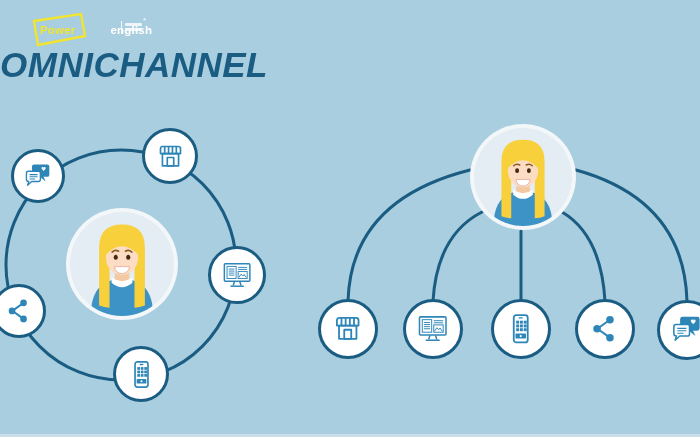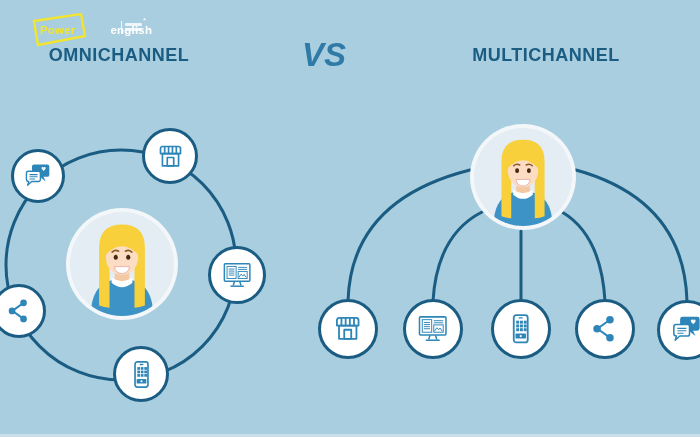--- a/index.html
+++ b/index.html
@@ -7,22 +7,22 @@
          font-family:"Liberation Sans",sans-serif;}
   .lines{position:absolute;left:0;top:0;z-index:1;}
   .node{position:absolute;z-index:2;background:#ffffff;border:3px solid #1a5c82;border-radius:50%;
         display:flex;align-items:center;justify-content:center;box-sizing:border-box;}
   .avatar{position:absolute;z-index:3;border-radius:50%;background:#e4edf3;
           border:4px solid rgba(255,255,255,.55);box-sizing:border-box;overflow:hidden;
           display:flex;align-items:center;justify-content:center;}
   .ic{display:block;width:62%;height:62%;}
   .ic svg{display:block;width:100%;height:100%;}
   .avatar .ic{width:100%;height:100%;}
-  .title{position:absolute;z-index:4;color:#1a5c82;font-weight:bold;font-size:18px;
-         letter-spacing:.5px;text-align:center;}
+  .title{position:absolute;z-index:4;color:#1a5c82;font-weight:bold;font-size:35px;
+         letter-spacing:.5px;text-align:center;font-style:italic;}
   .vs{position:absolute;z-index:4;color:#2f7aa6;font-weight:bold;font-style:italic;
       font-size:33px;text-align:center;}
   .logo-frame{position:absolute;left:0;top:0;z-index:5;}
   .brand{position:absolute;left:40px;top:24px;z-index:6;font-size:11.5px;font-weight:bold;
          letter-spacing:.2px;white-space:nowrap;}
   .brand .p1{color:#f2e42f;}
   .brand .p2{color:#ffffff;padding-left:35px;}
   .logo-divider{position:absolute;left:121px;top:21px;width:1px;height:13px;
                 background:rgba(255,255,255,.85);z-index:6;}
   .tagline{position:absolute;left:125px;top:23px;z-index:6;}
@@ -55,22 +55,20 @@
     <span class="p1">Power</span><span class="p2">english</span>
   </div>
   <div class="logo-divider"></div>
   <div class="tagline">
     <div class="bar"></div>
     <div class="bar"></div>
   </div>
   <div class="tm">*</div>
 
   <div class="title" style="left:0;top:45px;width:238px;">OMNICHANNEL</div>
-  <div class="vs" style="left:288px;top:36px;width:72px;">VS</div>
-  <div class="title" style="left:426px;top:45px;width:240px;">MULTICHANNEL</div>
 
   <div>
     <div class="node" style="left:11px;top:149px;width:54px;height:54px">
       <span class="ic">
           <svg viewBox="0 0 48 48">
             <path d="M18,5.5 h21 q3.5,0 3.5,3.5 v13 q0,3.5 -3.5,3.5 h-6 l3.5,7.5 l-9.5,-7.5 h-9 q-3.5,0 -3.5,-3.5 v-13 q0,-3.5 3.5,-3.5 z" fill="#2e86b8"></path>
             <g fill="#ffffff">
               <circle cx="31.7" cy="11.3" r="1.8"></circle>
               <circle cx="34.9" cy="11.3" r="1.8"></circle>
               <path d="M29.9,12.1 h6.8 l-3.4,4.2 z"></path>

